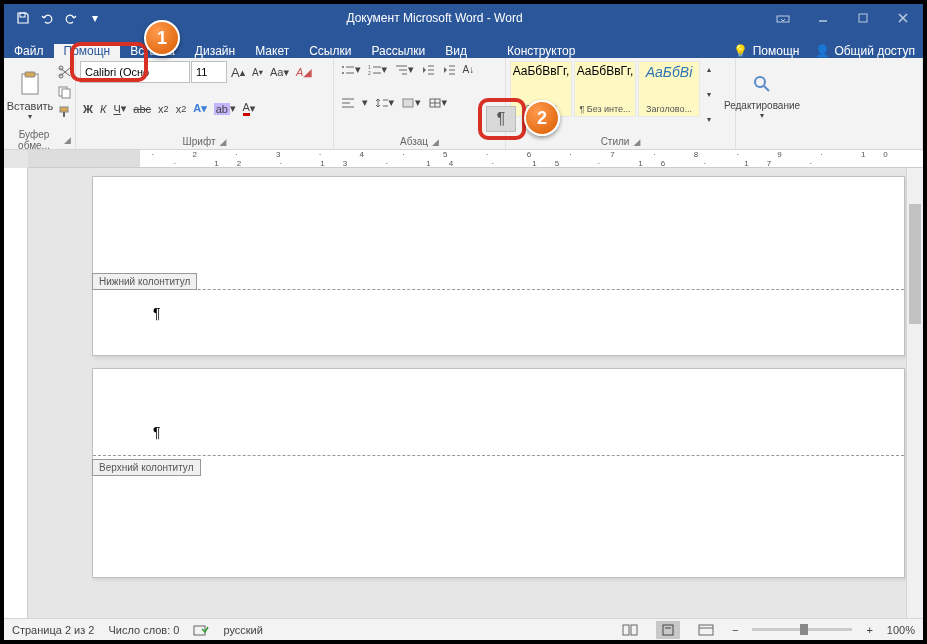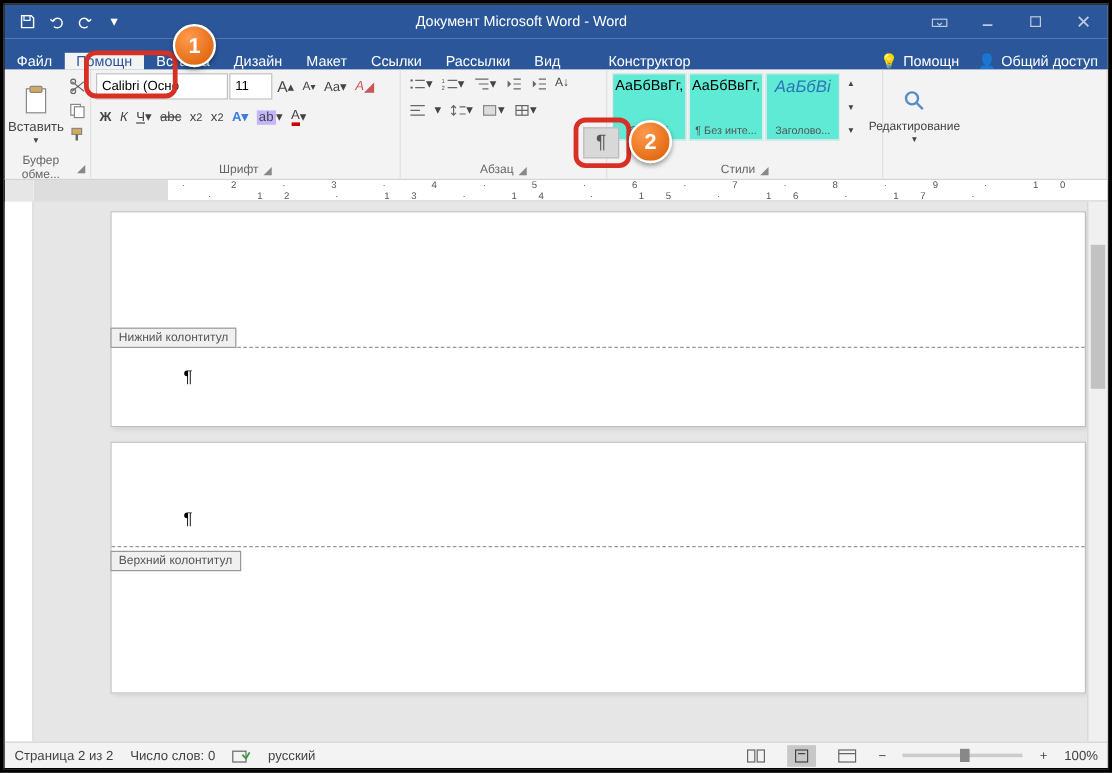--- a/index.html
+++ b/index.html
@@ -26,22 +26,22 @@
 .ribbon { height: 92px; background: #f3f3f3; border-bottom: 1px solid #d4d4d4; display: flex; }
 .group { border-right: 1px solid #e0e0e0; display: flex; flex-direction: column; padding: 3px 4px 0; }
 .group-body { flex: 1; display: flex; align-items: flex-start; gap: 2px; }
 .group-label { font-size: 10px; color: #666; text-align: center; padding: 2px 0; display: flex; justify-content: center; align-items: center; gap: 4px; }
 .launcher { font-size: 9px; color: #888; }
 .btn { display: flex; align-items: center; justify-content: center; font-size: 11px; color: #444; padding: 2px 3px; }
 .big-btn { flex-direction: column; width: 44px; height: 66px; font-size: 11px; }
 .big-btn .ico { width: 32px; height: 32px; display: flex; align-items: center; justify-content: center; }
 .combo { height: 22px; border: 1px solid #c0c0c0; background: #fff; font-size: 11px; display: flex; align-items: center; padding: 0 4px; }
 .row { display: flex; gap: 1px; }
-.col { display: flex; flex-direction: column; gap: 1px; }
-.style-item { width: 62px; height: 56px; border: 1px solid #e8e8e8; display: flex; flex-direction: column; align-items: center; justify-content: space-between; font-size: 10px; padding: 2px; background: #5eead4; overflow: hidden; }
+.col { display: flex; flex-direction: column; gap: 12px; }
+.style-item { width: 62px; height: 56px; border: 1px solid #e8e8e8; display: flex; flex-direction: column; align-items: center; justify-content: space-between; font-size: 10px; padding: 2px; background: #fef9c3; overflow: hidden; }
 .style-prev { font-size: 12px; }
 .style-prev.blue { color: #2e74b5; font-size: 14px; font-style: italic; }
 .style-name { font-size: 9px; color: #555; white-space: nowrap; }
 
 
 .ruler-h { height: 18px; background: #fff; border-bottom: 1px solid #ccc; font-size: 8px; color: #555; display: flex; align-items: center; margin-left: 24px; position: relative; overflow: hidden; }
 .ruler-v { width: 24px; background: #fff; border-right: 1px solid #ccc; position: absolute; left: 0; top: 164px; bottom: 22px; font-size: 8px; color: #555; }
 
 
 .doc-area { position: absolute; top: 164px; left: 24px; right: 0; bottom: 22px; background: #e6e6e6; overflow: hidden; }

